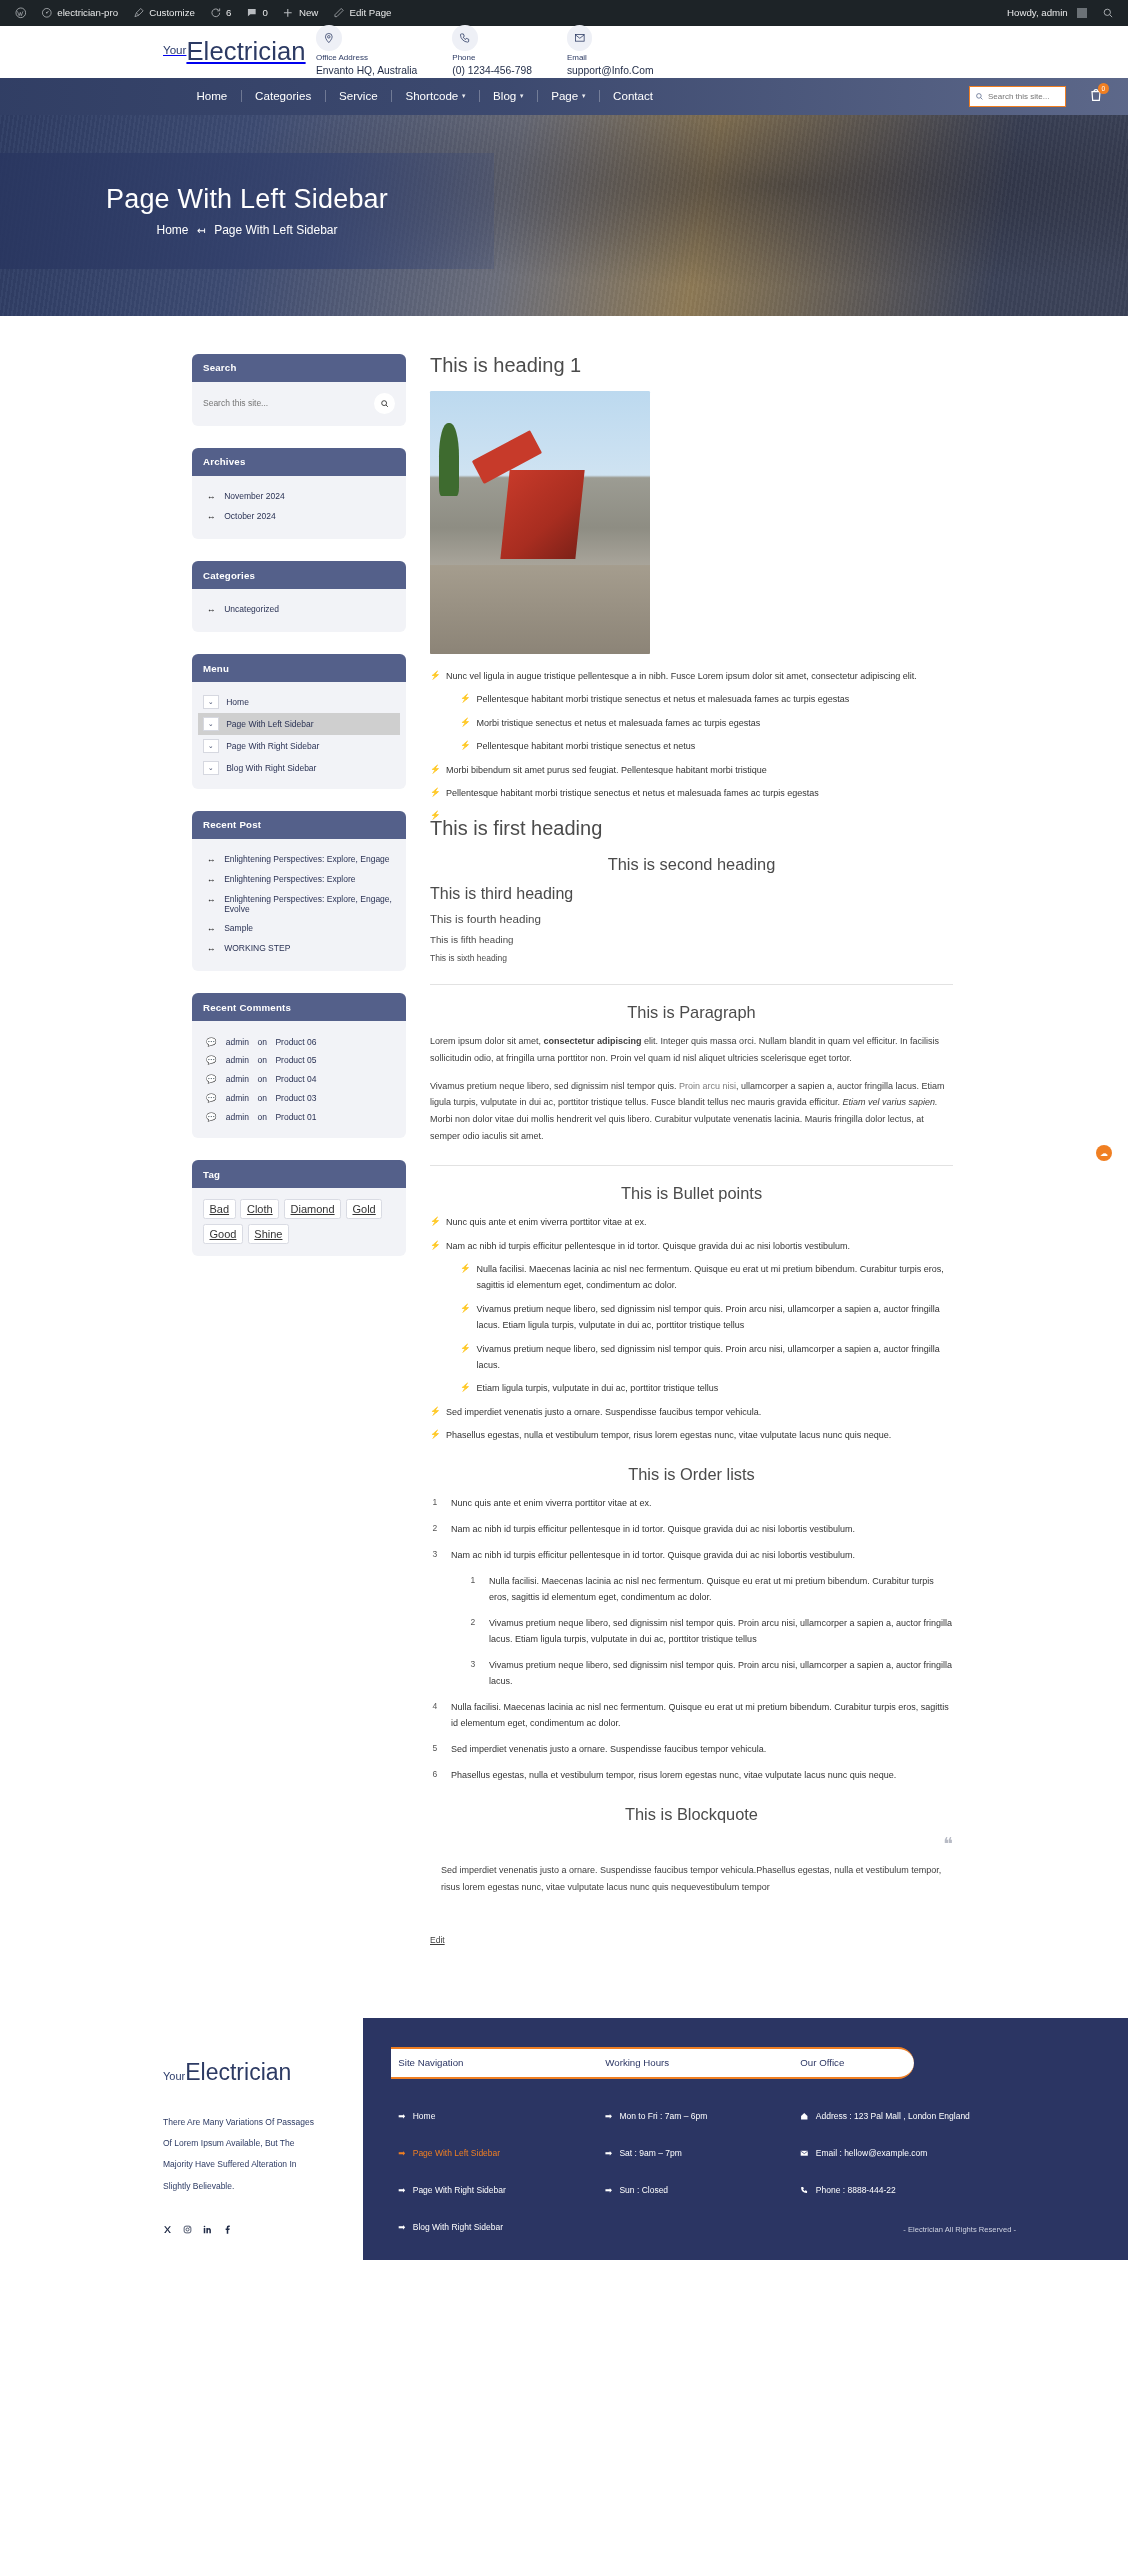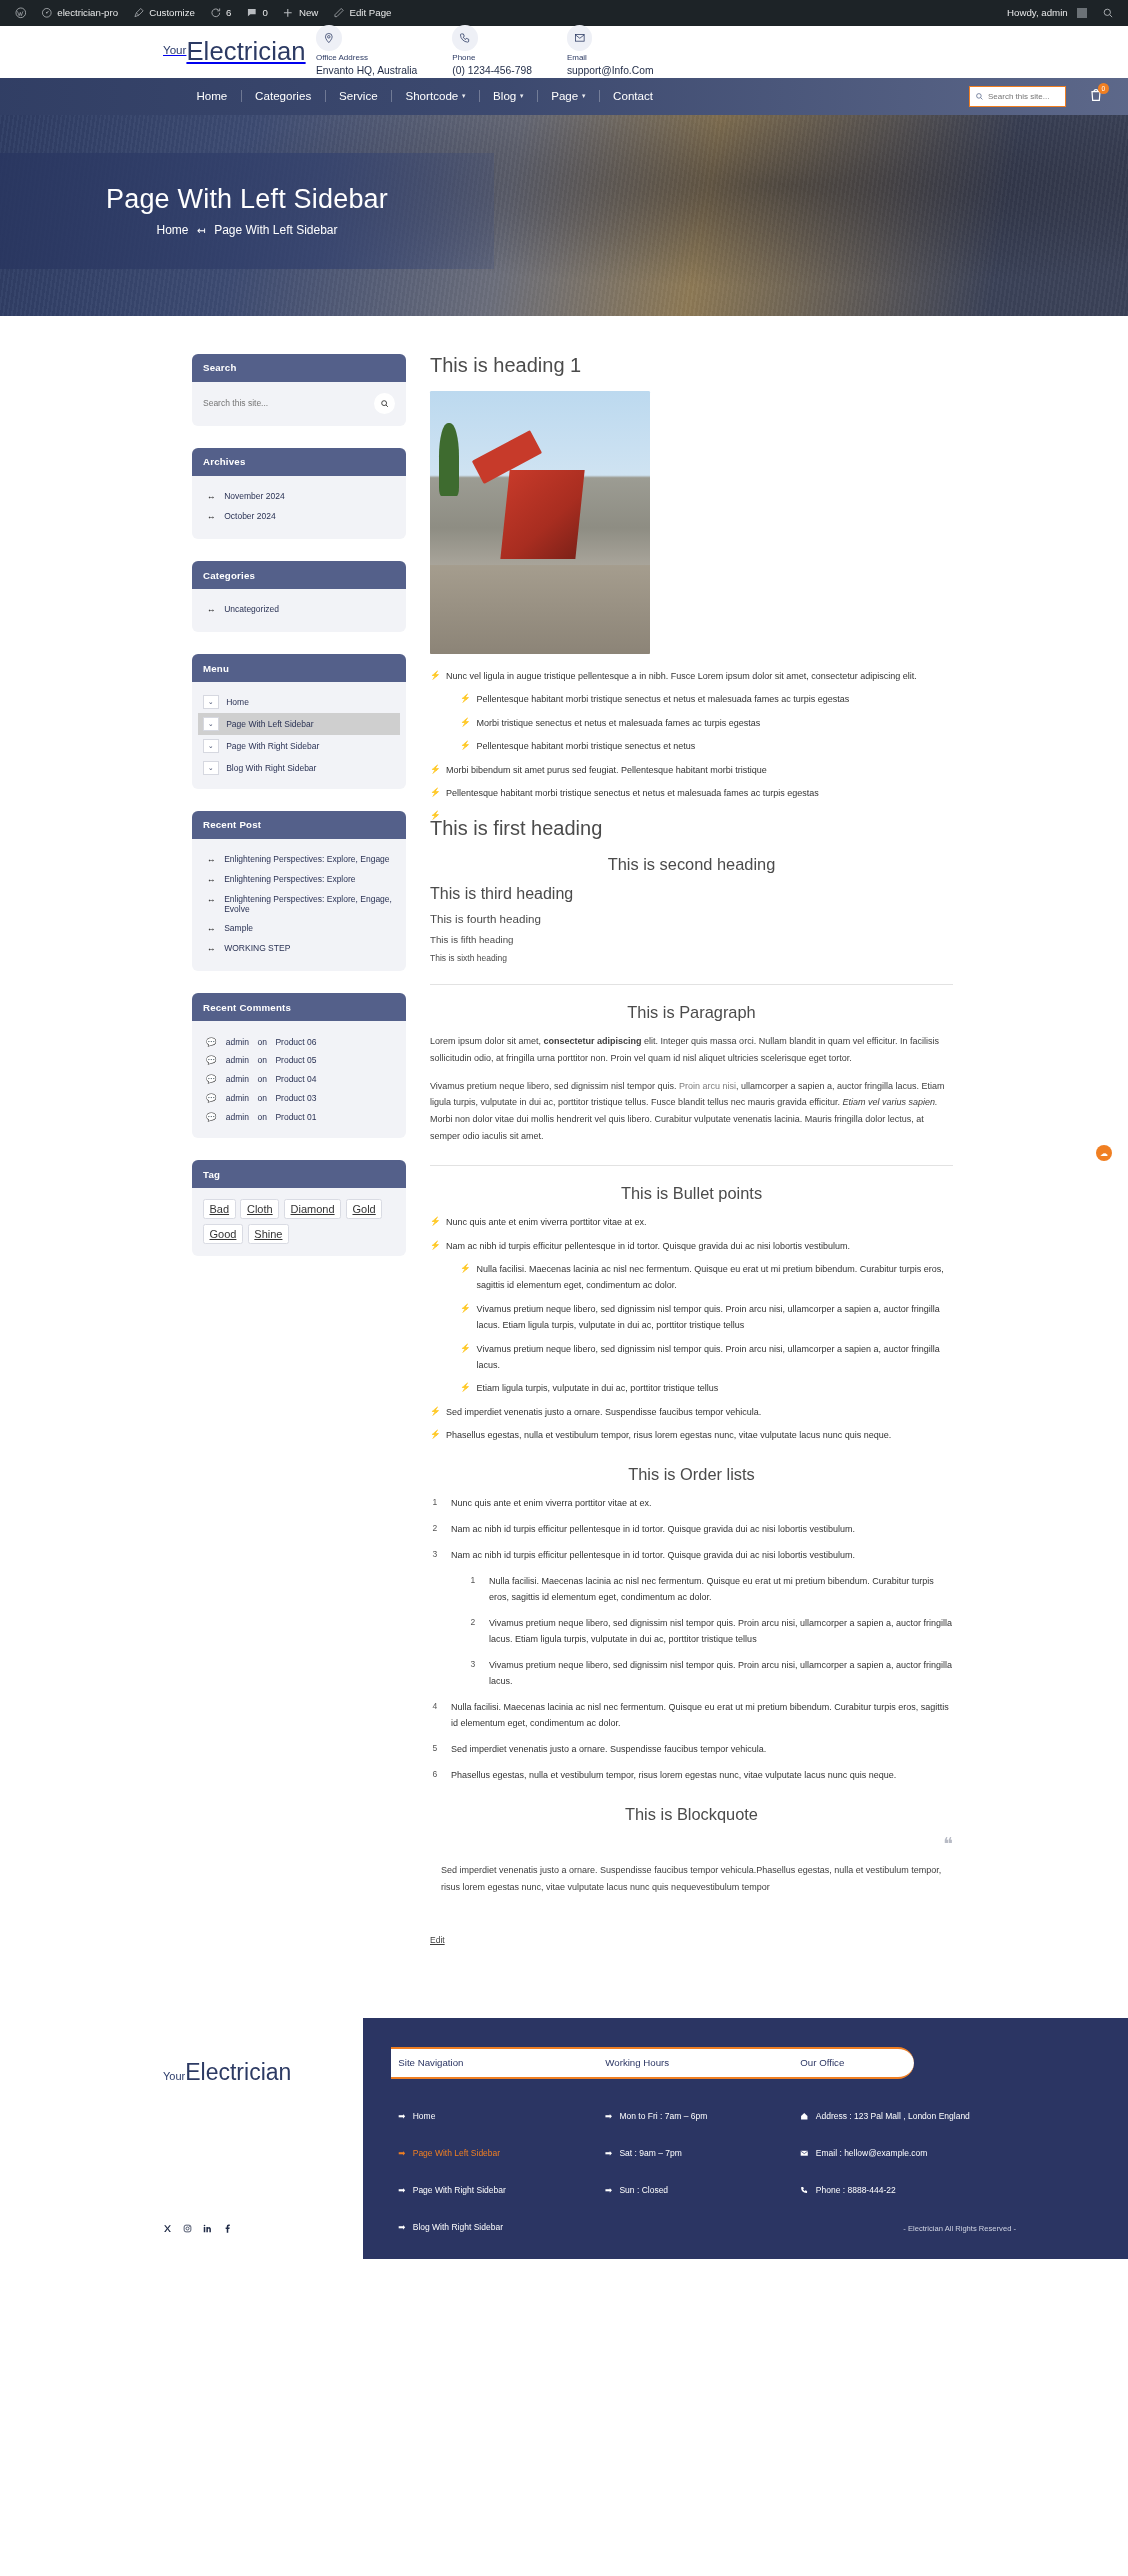--- a/index.html
+++ b/index.html
@@ -641,20 +641,21 @@
 
 <div class="scroll-chip">
   <span>☁</span>
 </div>
 
 <footer class="footer">
   <div class="footer-left">
     <a class="brand2" href="#" style="text-decoration:none">
       <span class="your">Your</span><span class="main">Electrician</span>
     </a>
+    <p class="blurb">There Are Many Variations Of Passages Of Lorem Ipsum Available, But The Majority Have Suffered Alteration In Slightly Believable.</p>
     <div class="socials">
       <a href="#"><svg viewBox="0 0 24 24">
             <path d="M3 3h4l5 7 5-7h4l-7 9 7 9h-4l-5-7-5 7H3l7-9z"></path>
           </svg></a>
       <a href="#"><svg viewBox="0 0 24 24">
             <rect x="3" y="3" width="18" height="18" rx="5" fill="none" stroke="#1f2a46" stroke-width="2"></rect>
             <circle cx="12" cy="12" r="4" fill="none" stroke="#1f2a46" stroke-width="2"></circle>
             <circle cx="17.5" cy="6.5" r="1.3"></circle>
           </svg></a>
       <a href="#"><svg viewBox="0 0 24 24">

